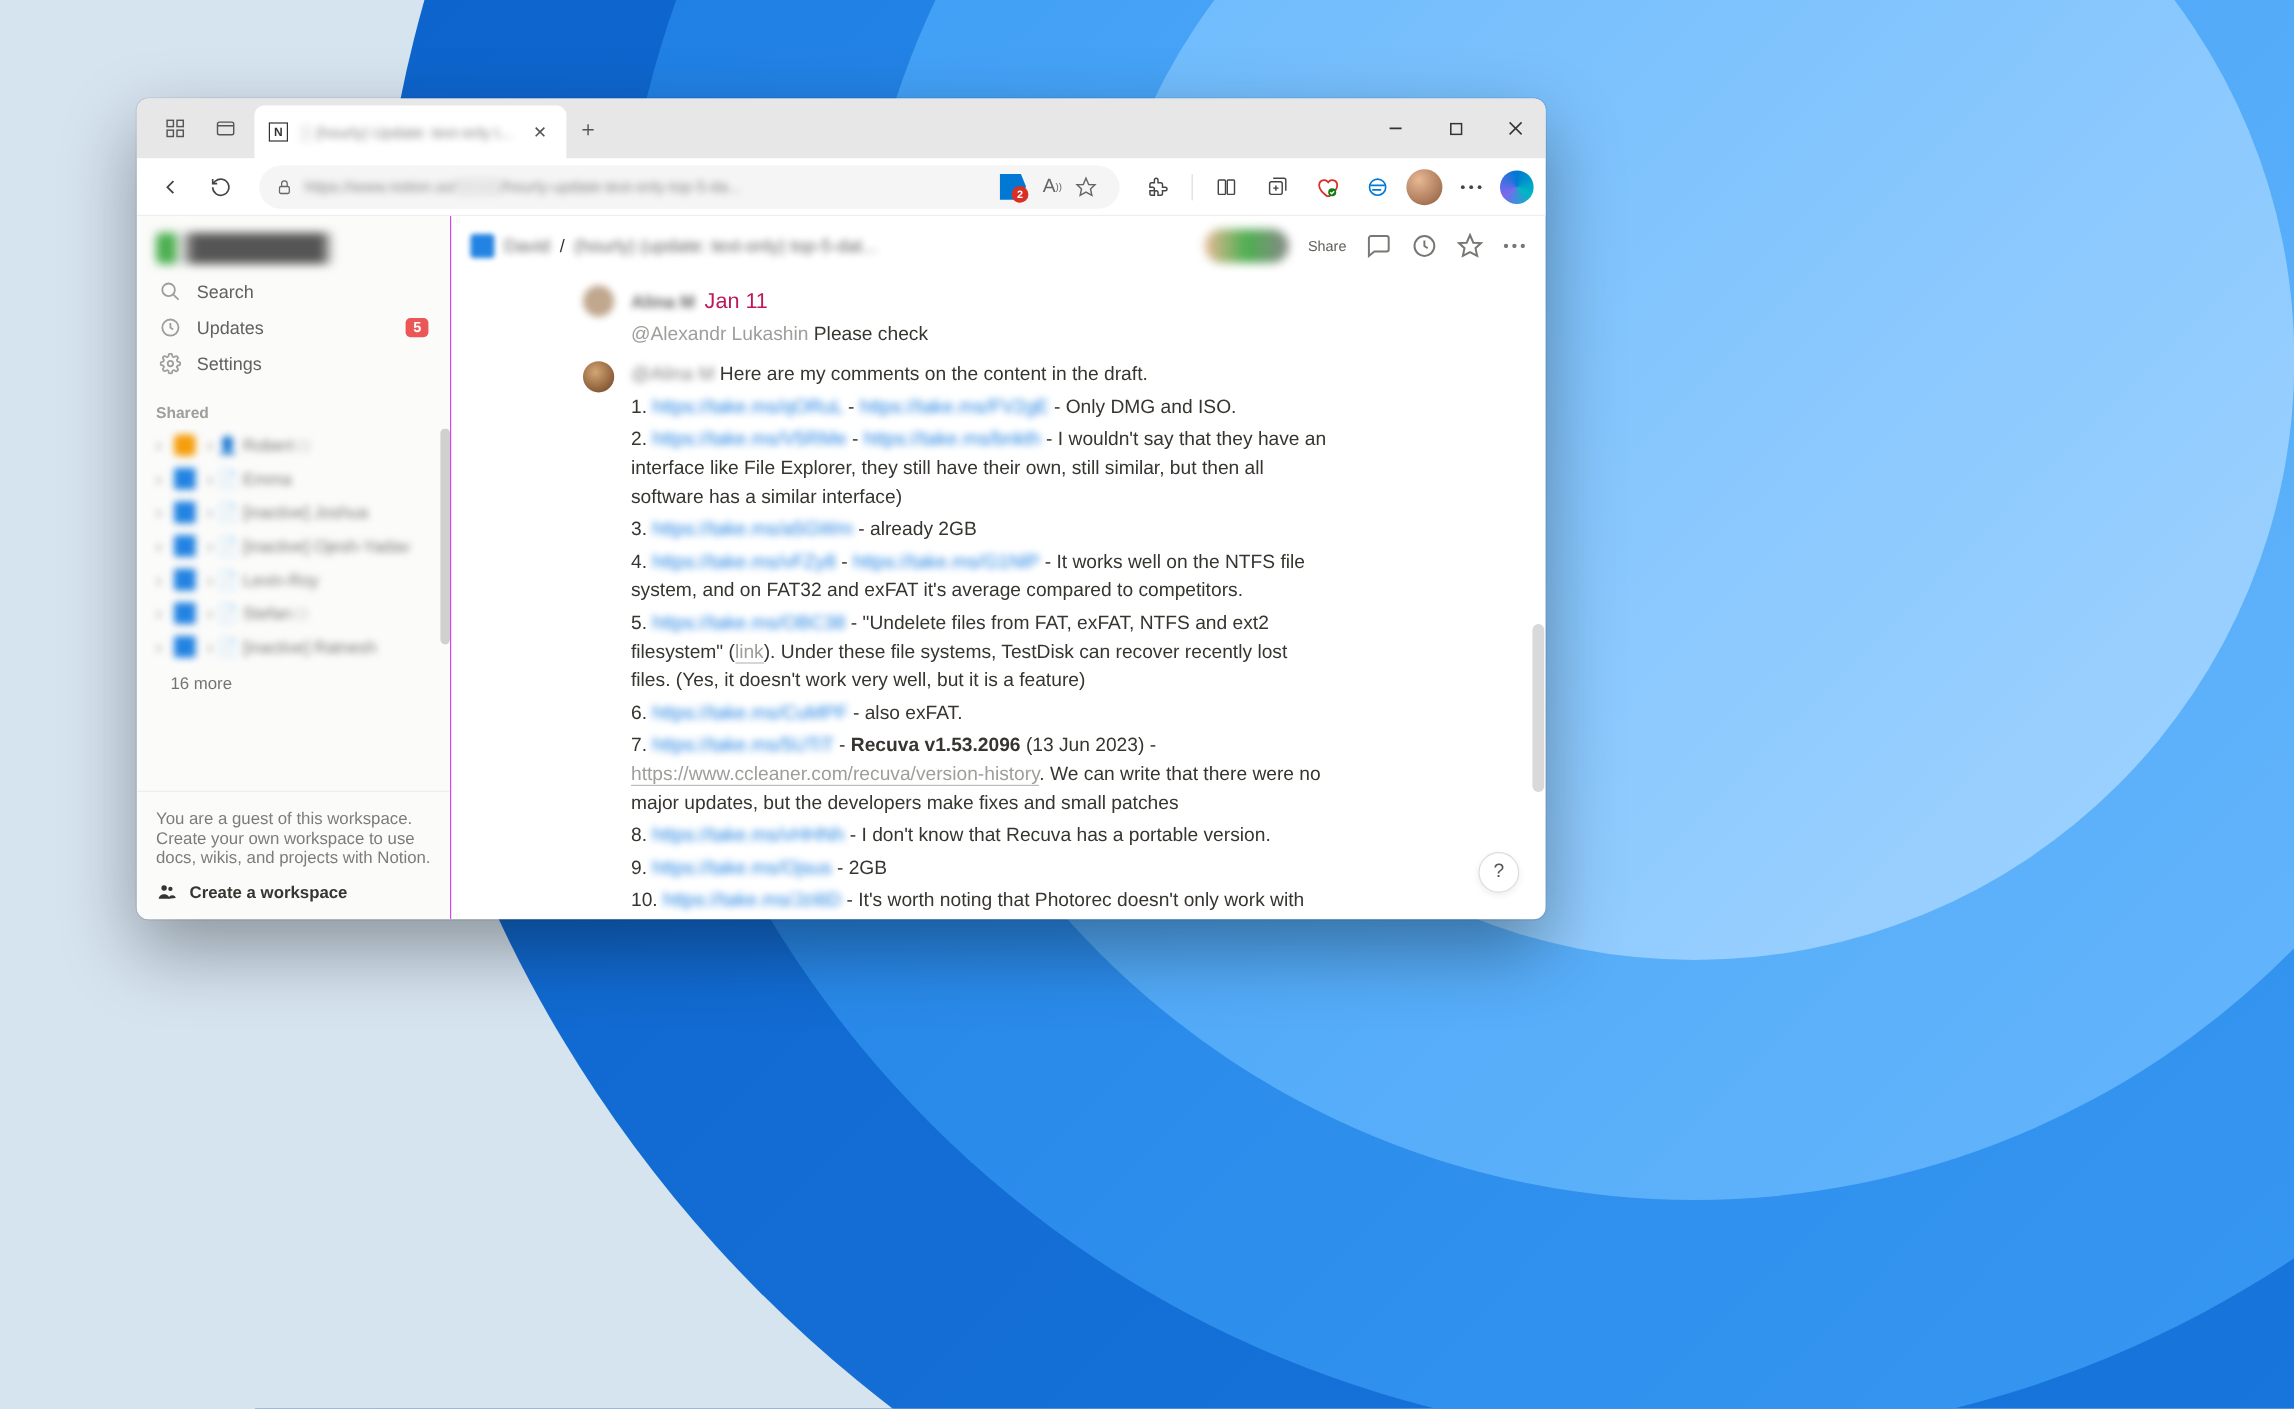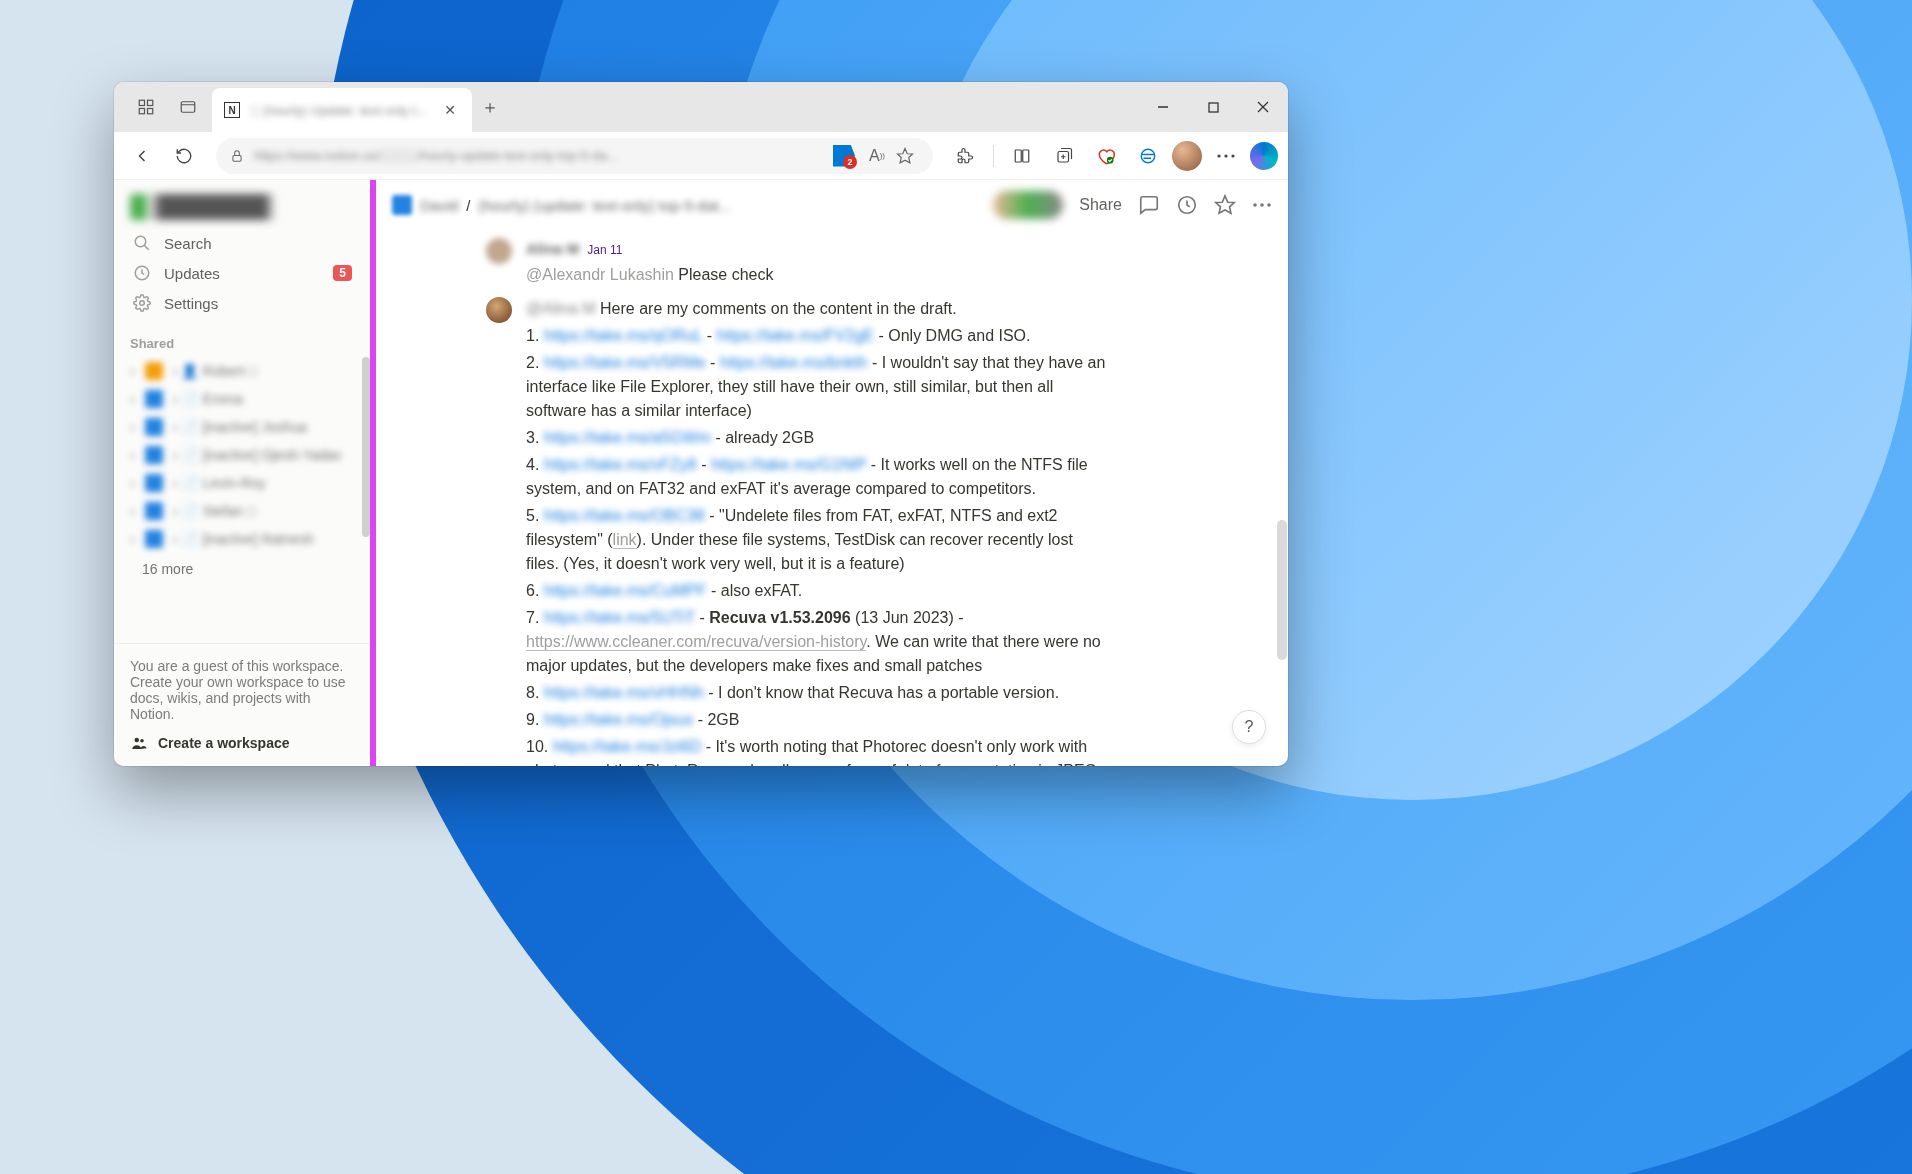--- a/index.html
+++ b/index.html
@@ -43,21 +43,21 @@
 .addrbar .url { flex:1; font-size:13px; color:#888; filter: blur(3px); white-space:nowrap; overflow:hidden; }
 .shop-badge { width:22px; height:22px; margin-right:8px; position:relative; }
 .shop-badge::before { content:""; position:absolute; inset:0; background:#0078d4; clip-path: polygon(0 0, 80% 0, 100% 50%, 80% 100%, 0 100%); }
 .shop-badge span { position:absolute; right:-2px; bottom:-2px; width:14px; height:14px; background:#d93025; border-radius:50%; color:#fff; font-size:9px; display:flex; align-items:center; justify-content:center; font-weight:700; }
 .addr-icon { width:28px; display:flex; align-items:center; justify-content:center; color:#666; }
 .tb-sep { width:1px; height:22px; background:#ddd; margin:0 4px; }
 .avatar-sm { width:30px; height:30px; border-radius:50%; background: radial-gradient(circle at 35% 30%, #e8b894, #8b5a3c); cursor:pointer; }
 .copilot { width:28px; height:28px; border-radius:50%; background:conic-gradient(#0078d4,#00b7c3,#7b68ee,#0078d4); cursor:pointer; }
 
 .content { display:flex; height: calc(100% - 98px); }
-.sidebar { width:262px; background:#fbfbfa; border-right:6px solid #d946ef; display:flex; flex-direction:column; }
+.sidebar { width:262px; background:#fbfbfa; border-right:1px solid #d946ef; display:flex; flex-direction:column; }
 .sb-top { padding:14px 16px 6px; display:flex; align-items:center; gap:10px; }
 .sb-top-blur { width:100%; height:26px; filter:blur(4px); background:linear-gradient(90deg, #4caf50 0%, #4caf50 7%, transparent 8%, #555 14%, #555 60%, transparent 65%); border-radius:4px; }
 .sb-nav { padding:2px 10px; }
 .sb-item { display:flex; align-items:center; gap:12px; padding:6px 8px; border-radius:4px; cursor:pointer; color:#62615d; font-size:15px; }
 .sb-icon { width:20px; display:flex; align-items:center; justify-content:center; color:#9e9e9b; }
 .sb-badge { margin-left:auto; background:#eb5757; color:#fff; border-radius:4px; font-size:12px; padding:1px 6px; font-weight:600; }
 .sb-section { padding:16px 16px 6px; font-size:13px; color:#9e9e9b; font-weight:700; }
 .sb-list { flex:1; overflow:hidden; padding:0 10px; position:relative; }
 .sb-list-item { display:flex; align-items:center; gap:10px; padding:5px 6px; font-size:14px; color:#777; filter:blur(3px); }
 .sb-list-item .doc-icon { width:18px; height:18px; background:#2383e2; border-radius:2px; }
@@ -67,33 +67,33 @@
 .sb-footer .cw { display:flex; align-items:center; gap:10px; margin-top:12px; color:#373530; font-weight:600; cursor:pointer; }
 .sb-scroll { position:absolute; right:0; top:0; width:8px; height:180px; background:#d0d0cf; border-radius:4px; }
 
 .main { flex:1; display:flex; flex-direction:column; overflow:hidden; position:relative; }
 .topbar { height:50px; display:flex; align-items:center; padding:0 16px; gap:14px; }
 .crumbs { display:flex; align-items:center; gap:8px; font-size:15px; color:#37352f; }
 .crumb-icon { width:20px; height:20px; background:#2383e2; border-radius:3px; filter: blur(2px); }
 .crumb-blur { filter:blur(3px); color:#666; }
 .topbar-right { margin-left:auto; display:flex; align-items:center; gap:16px; color:#62615d; }
 .presence { width:70px; height:28px; border-radius:14px; filter:blur(4px); background:linear-gradient(90deg,#e8b894,#4caf50,#888); }
-.share-btn { font-size:16px; cursor:pointer; }
+.share-btn { font-size:12px; cursor:pointer; }
 .top-icon { cursor:pointer; color:#787774; }
 
 .doc { flex:1; overflow:auto; padding: 8px 180px 30px 110px; font-size:16px; color:#37352f; line-height:1.5; position:relative; }
 .comment { display:flex; gap:14px; margin-bottom:10px; }
 .comment .av { width:26px; height:26px; border-radius:50%; background:#c0a78e; flex-shrink:0; }
 .comment .av.blur { filter:blur(3px); }
 .comment .av.photo { background: radial-gradient(circle at 40% 35%, #d4a574, #6b3e1f); }
 .comment .body { flex:1; }
 .c-head { display:flex; align-items:baseline; gap:8px; margin-bottom:2px; }
 .c-name { font-weight:600; font-size:15px; }
 .c-name.blur { filter:blur(3px); color:#666; }
-.c-date { font-size:12px; color:#4c1d95; }
+.c-date { font-size:18px; color:#be185d; }
 .mention { color:#9e9e9b; }
 .mention-blur { filter:blur(3px); color:#888; }
 .c-text { color:#37352f; }
 .list-line { margin-top:3px; }
 .bl-link { filter:blur(3px); color:#2383e2; }
 .real-link { color:#9e9e9b; border-bottom:1px solid #bbb; cursor:pointer; }
 .strong { font-weight:700; }
 .help-fab { position:absolute; right:22px; bottom:22px; width:34px; height:34px; border-radius:50%; border:1px solid #ddd; background:#fff; display:flex; align-items:center; justify-content:center; font-size:16px; color:#555; cursor:pointer; box-shadow:0 2px 6px rgba(0,0,0,.08); }
 .page-scroll { position:absolute; right:1px; top:340px; width:10px; height:140px; background:#d9d9d9; border-radius:5px; }
 

